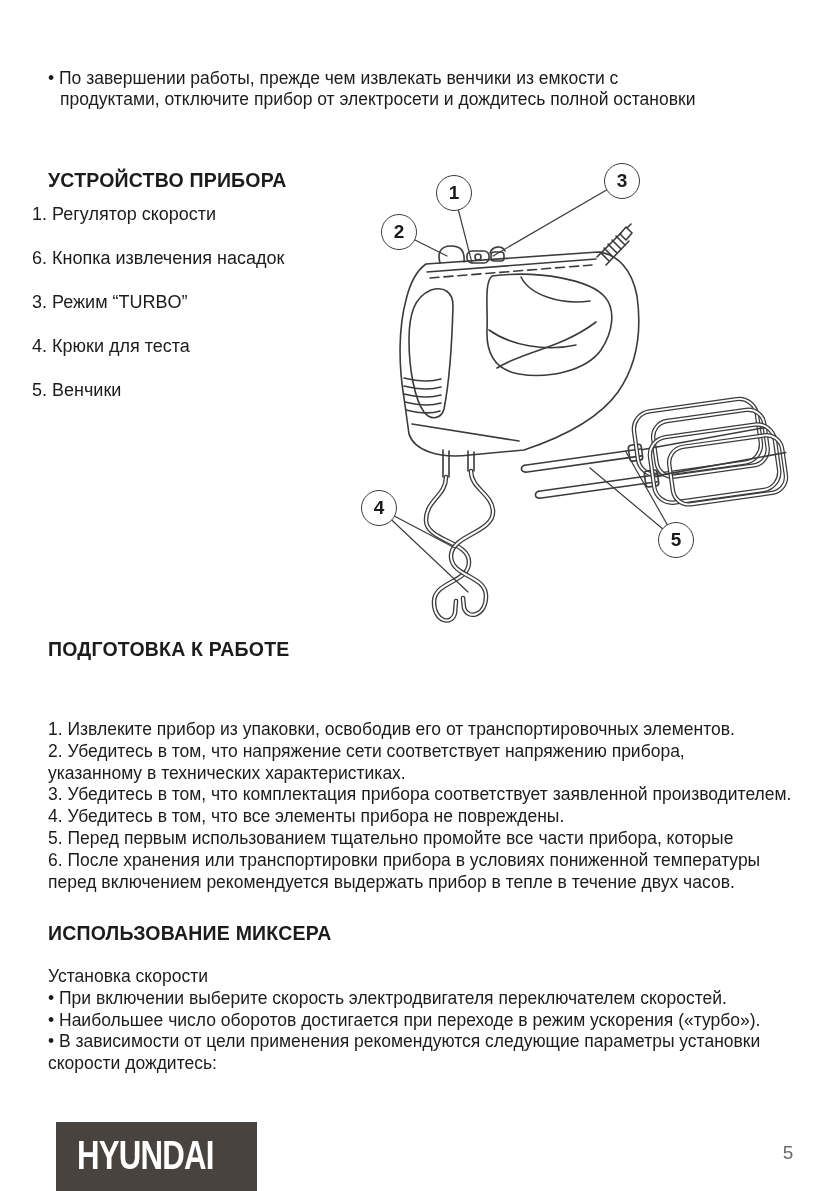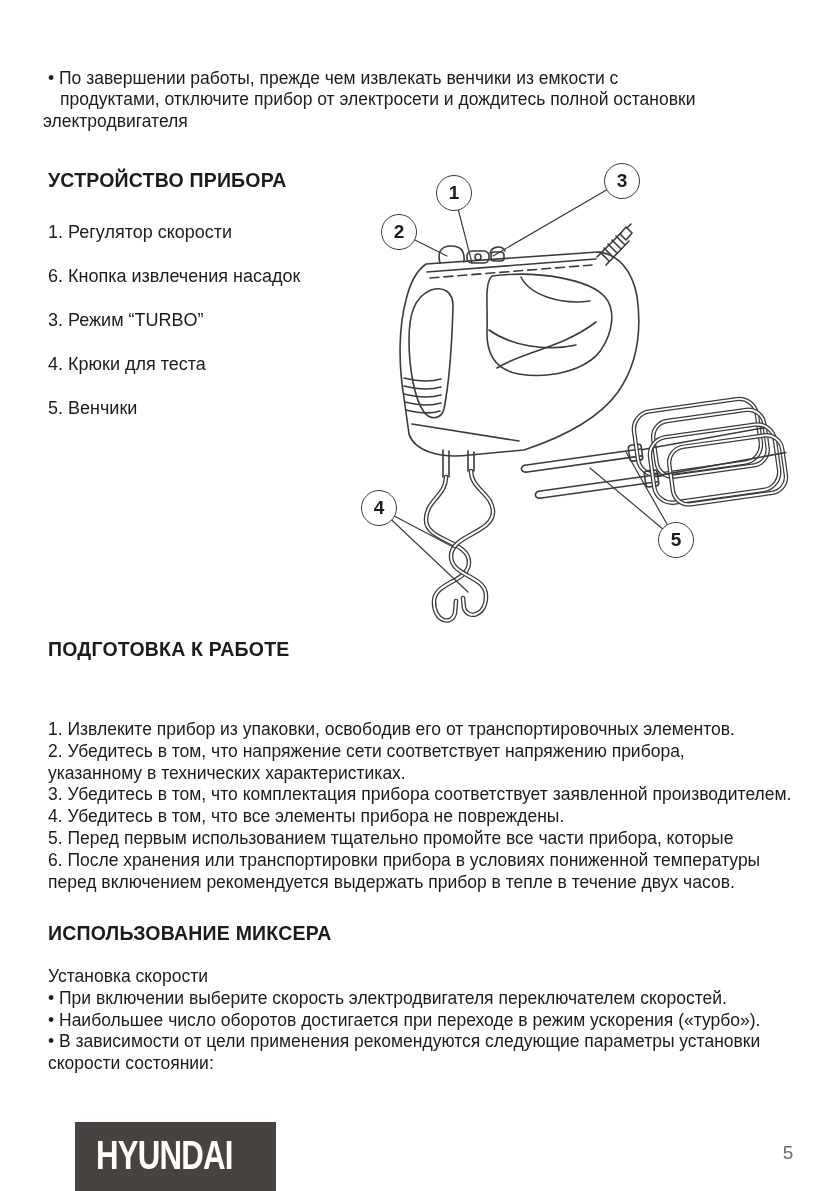--- a/index.html
+++ b/index.html
@@ -11,57 +11,56 @@
   .intro { position:absolute; left:43px; top:50px; font-size:17.5px; line-height:21.6px; }
   .bline { display:block; white-space:nowrap; }
   .intro .l0 { padding-left:5px; }
   .intro .l1 { padding-left:17px; }
 
   .h { position:absolute; margin:0; font-size:19.5px; font-weight:bold; white-space:nowrap; letter-spacing:0.2px; }
   .device-h { left:48px; top:169px;text-align:center; }
   .prep-h   { left:48px; top:638px; }
   .usage-h  { left:48px; top:922px; }
 
-  .dev-item { position:absolute; left:48px; font-size:18px; white-space:nowrap;margin-top:18px; }
+  .dev-item { position:absolute; left:32px; font-size:18px; white-space:nowrap; }
   .i0{top:204px} .i1{top:248px} .i2{top:292px} .i3{top:336px} .i4{top:380px}
 
   .figure { position:absolute; left:360px; top:158px; width:450px; height:492px; }
   .figure svg { position:absolute; left:0; top:0; }
   .callout {
     position:absolute; width:36px; height:36px; box-sizing:border-box;
     border:1.7px solid #3b3b3a; border-radius:50%; background:#fff;
     font-size:19px; font-weight:bold; text-align:center; line-height:33px; color:#1c1c1b;
   }
   .c1{left:76px;  top:17px;}
   .c2{left:21px;  top:56px;}
   .c3{left:244px; top:5px;}
   .c4{left:1px;   top:332px;}
   .c5{left:298px; top:364px;}
 
   .bodytext { position:absolute; left:48px; font-size:17.5px; line-height:21.8px; }
   .prep-body  { top:683px;margin-top:36px; }
   .usage-body { top:966px; }
 
-  .logo { position:absolute; left:75px; top:1122px; width:201px; height:69px; background:#48433f; overflow:hidden; }
+  .logo { position:absolute; left:56px; top:1122px; width:201px; height:69px; background:#48433f; overflow:hidden; }
   .logo span {
     display:inline-block; margin-left:21px; line-height:66px;
     font-size:40px; font-weight:bold; letter-spacing:-1px; color:#ffffff;
     transform:scaleX(0.78); transform-origin:0 50%;
   }
   .pagenum { position:absolute; left:776px; top:1142px; width:24px; text-align:center; font-size:19px; color:#6a6a6a; }
 </style>
 </head>
 <body>
 
 <div class="page">
 
   <p class="intro">
     <span class="bline l0">• По завершении работы, прежде чем извлекать венчики из емкости с</span>
     <span class="bline l1">продуктами, отключите прибор от электросети и дождитесь полной остановки</span>
-    <span class="bline l2">электродвигателя</span>
   </p>
 
   <h2 class="h device-h">УСТРОЙСТВО ПРИБОРА</h2>
 
   <div class="dev-item i0">1. Регулятор скорости</div>
   <div class="dev-item i1">6. Кнопка извлечения насадок</div>
   <div class="dev-item i2">3. Режим “TURBO”</div>
   <div class="dev-item i3">4. Крюки для теста</div>
   <div class="dev-item i4">5. Венчики</div>
 
@@ -184,21 +183,21 @@
     <span class="bline">перед включением рекомендуется выдержать прибор в тепле в течение двух часов.</span>
   </div>
 
   <h2 class="h usage-h">ИСПОЛЬЗОВАНИЕ МИКСЕРА</h2>
 
   <div class="bodytext usage-body">
     <span class="bline">Установка скорости</span>
     <span class="bline">• При включении выберите скорость электродвигателя переключателем скоростей.</span>
     <span class="bline">• Наибольшее число оборотов достигается при переходе в режим ускорения («турбо»).</span>
     <span class="bline">• В зависимости от цели применения рекомендуются следующие параметры установки</span>
-    <span class="bline">скорости состоянии:</span>
+    <span class="bline">скорости дождитесь:</span>
   </div>
 
   <div class="logo">
     <span>HYUNDAI</span>
   </div>
   <div class="pagenum">5</div>
 
 </div>
 
 </body></html>

